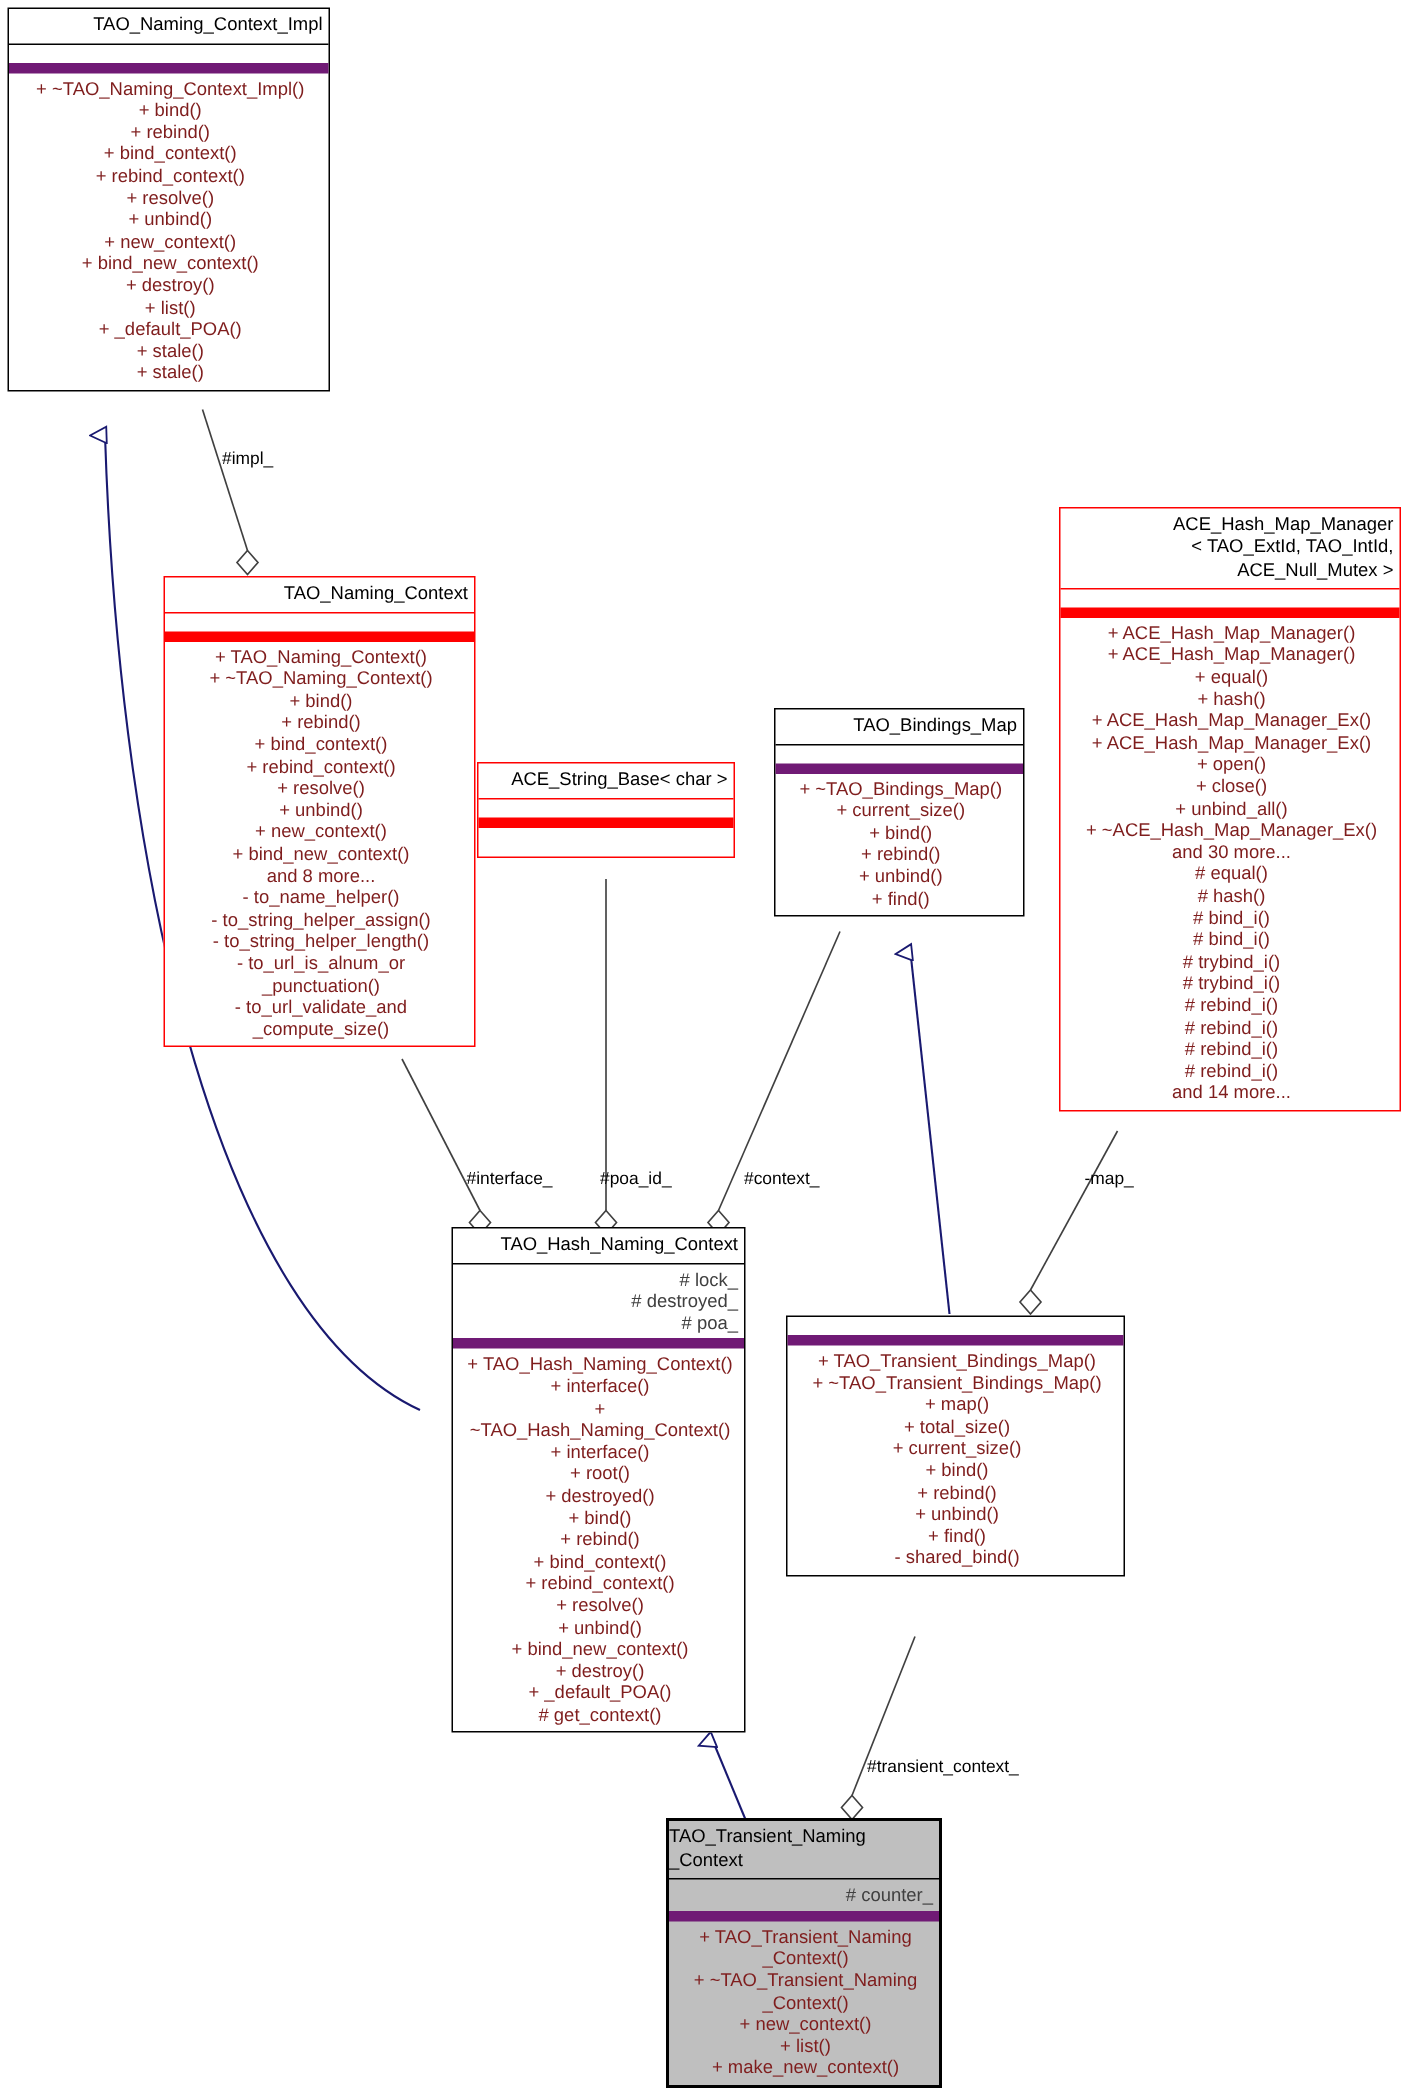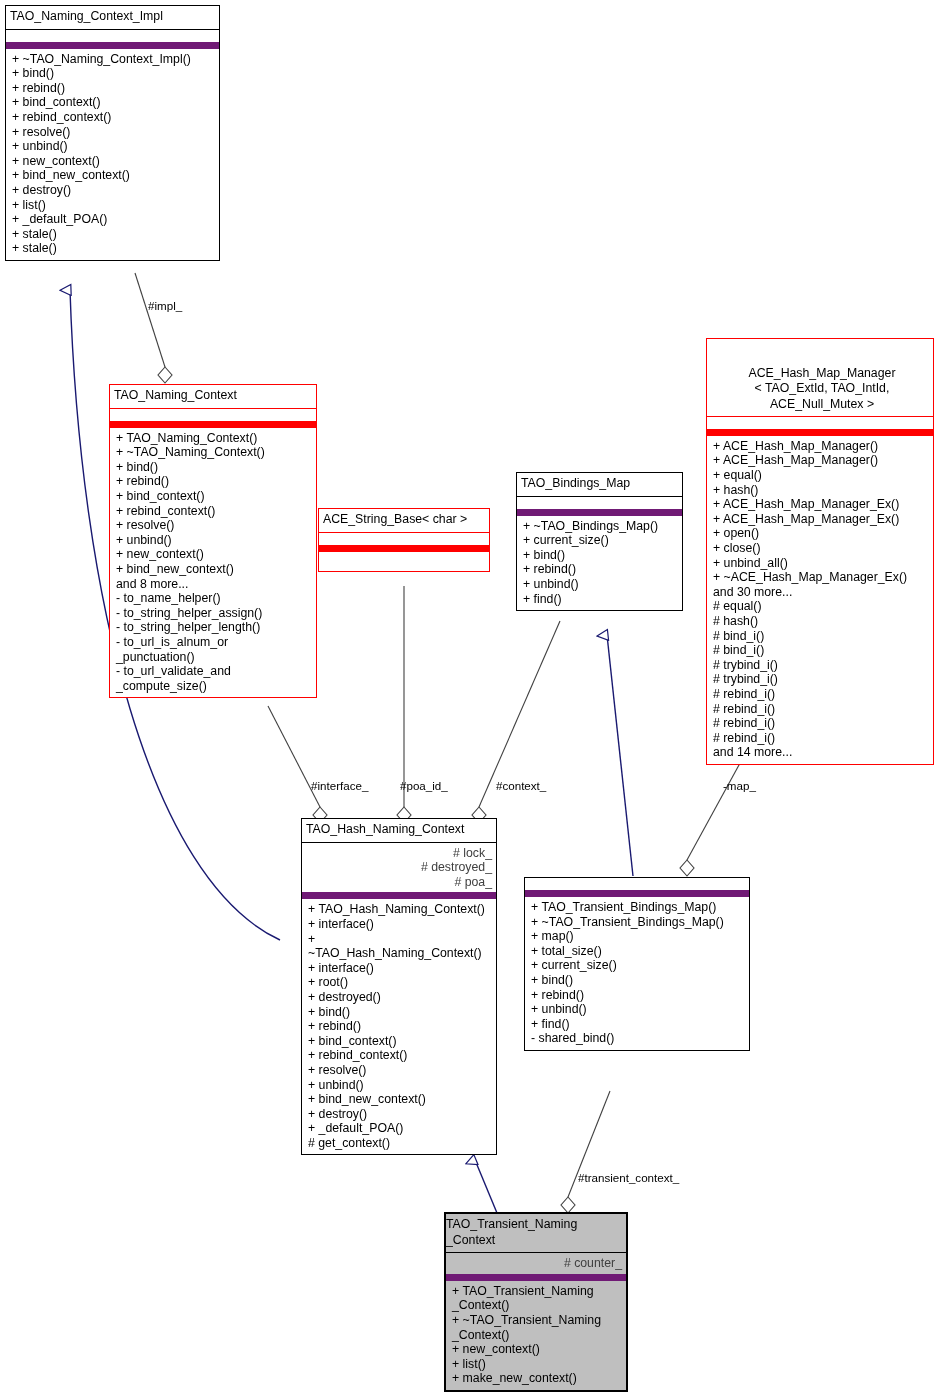--- a/index.html
+++ b/index.html
@@ -31,21 +31,21 @@
     z-index: 5;
   }
   .node.redborder {
     border-color: #ff0000;
   }
   .node.highlight {
     background: #bfbfbf;
   }
   .node .title {
     box-sizing: border-box;
-    text-align: left;
+    text-align: right;
     font-size: 12.3px;
     line-height: 15.6px;
     color: #000000;
     padding: 3px 4px 4px 4px;
     border-bottom: 1px solid #000000;
     white-space: pre-line;
   }
   .node.redborder .title {
     border-bottom-color: #ff0000;
   }
@@ -59,22 +59,23 @@
     min-height: 19px;
     text-align: right;
   }
   .node.redborder .attrs {
     border-bottom-color: #ff0000;
   }
   .node .ops {
     box-sizing: border-box;
     font-size: 12.3px;
     line-height: 14.6px;
-    color: #000000;
+    color: #7f1d1d;
     padding: 3px 4px 4px 6px;
+    text-align: center;
   }
   .node .row {
     white-space: pre-wrap;
   }
   .edge-label {
     position: absolute;
     font-size: 11.6px;
     line-height: 13px;
     color: #000000;
     white-space: nowrap;
@@ -178,21 +179,21 @@
       <div class="row">+ ~TAO_Bindings_Map()</div>
       <div class="row">+ current_size()</div>
       <div class="row">+ bind()</div>
       <div class="row">+ rebind()</div>
       <div class="row">+ unbind()</div>
       <div class="row">+ find()</div>
     </div>
   </div>
 
   <div class="node redborder" style="left:706px; top:338px; width:228px;">
-    <div class="title" style="text-align:center; padding-left:8px; line-height:15.3px;margin-top:24px;">ACE_Hash_Map_Manager
+    <div class="title" style="text-align:right; padding-left:8px; line-height:15.3px;">ACE_Hash_Map_Manager
 &lt; TAO_ExtId, TAO_IntId,
         ACE_Null_Mutex &gt;</div>
     <div class="attrs"></div>
     <div class="ops">
       <div class="row">+ ACE_Hash_Map_Manager()</div>
       <div class="row">+ ACE_Hash_Map_Manager()</div>
       <div class="row">+ equal()</div>
       <div class="row">+ hash()</div>
       <div class="row">+ ACE_Hash_Map_Manager_Ex()</div>
       <div class="row">+ ACE_Hash_Map_Manager_Ex()</div>

